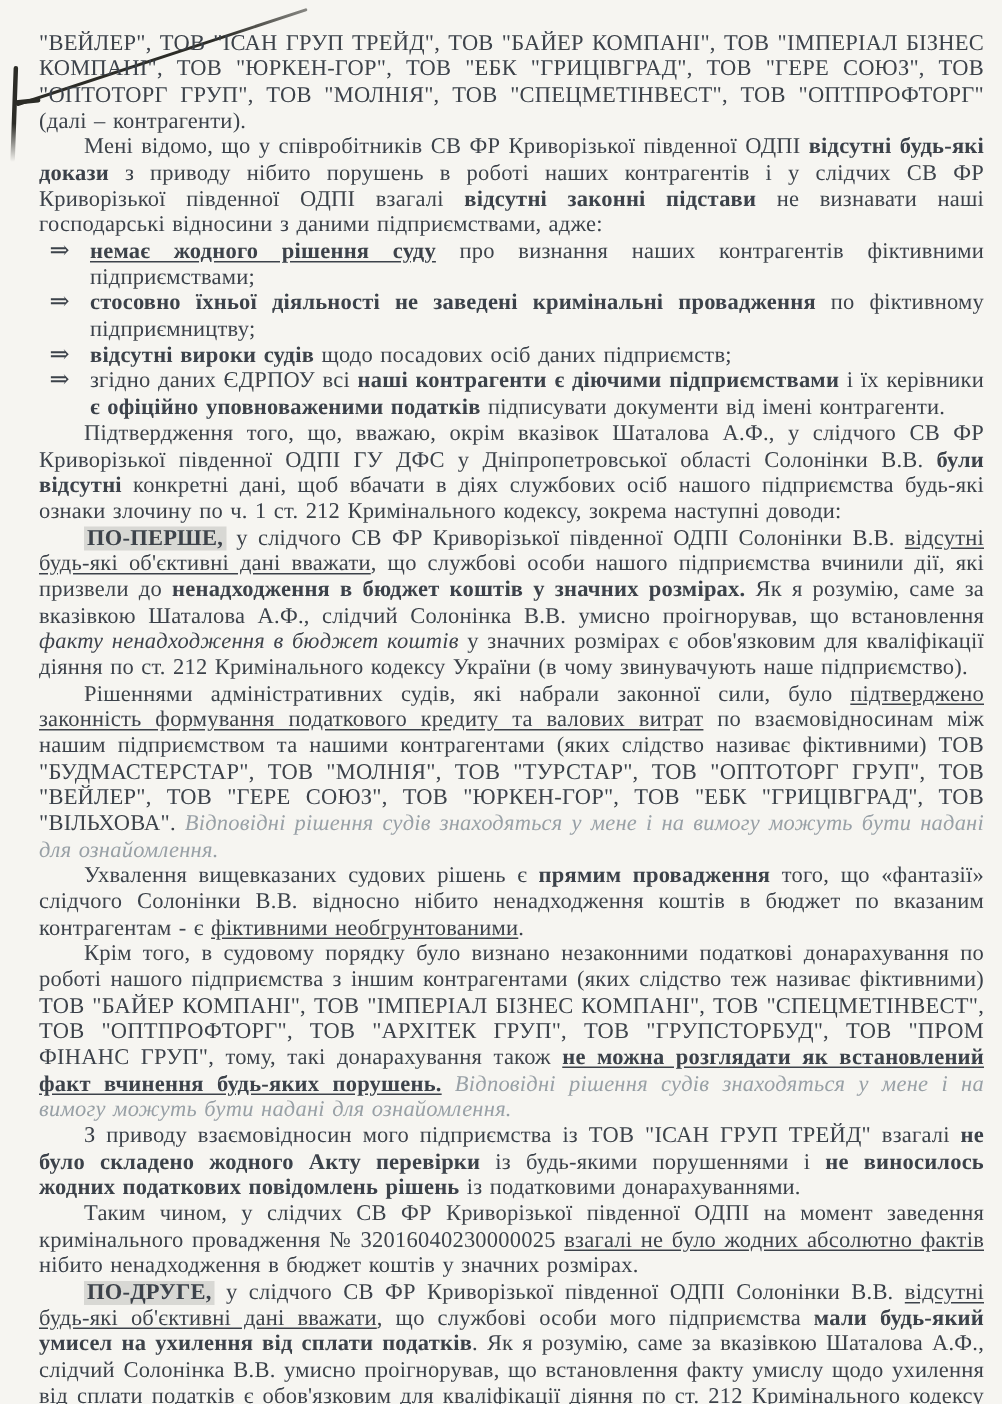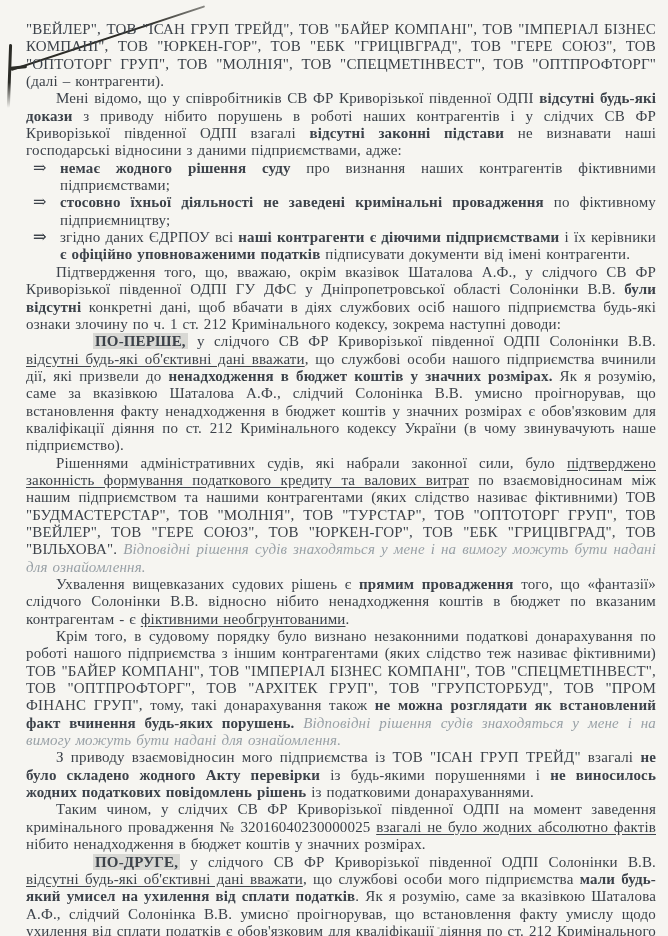--- a/index.html
+++ b/index.html
@@ -38,25 +38,25 @@
   .bullet .marker{
     position:absolute;
     left:7px;top:-1px;
     font-size:16px;
     font-weight:normal;
     color:var(--ink,#3c424a);
   }
   
   .seg-bold{font-weight:bold;}
   .seg-underline{text-decoration:underline;text-underline-offset:2px;}
-  .seg-bold-underline{font-weight:bold;text-underline-offset:2px;}
+  .seg-bold-underline{font-weight:bold;text-decoration:underline;text-underline-offset:2px;}
   .seg-bold-italic{font-weight:bold;}
-  .seg-italic{}
+  .seg-italic{font-style:italic;}
   .seg-note{color:var(--note,#98a0a6);font-style:italic;}
-  .seg-highlight{font-weight:bold;background:var(--highlight,#d8d8d4);padding:0 2px;margin-left:37px;}
+  .seg-highlight{font-weight:bold;background:var(--highlight,#d8d8d4);padding:0 2px;}
   
   .artifact{position:absolute;background:var(--artifact,#2c2c27);border-radius:2px;}
   .artifact.diag{
     left:11px;top:69px;width:204px;height:2px;
     transform:rotate(-18.2deg);
     transform-origin:left center;
     background:linear-gradient(to right,var(--artifact,#2c2c27) 70%,rgba(44,44,39,.55));
   }
   .artifact.diag-hook{
     left:9px;top:67px;width:18px;height:2.5px;
@@ -93,20 +93,21 @@
       <div class="bullet">
         <span class="marker">⇒</span>
         <span class="bullet-text"><span class="seg-bold-underline">немає жодного рішення суду</span><span> про визнання наших контрагентів фіктивними підприємствами;</span></span>
       </div>
       <div class="bullet">
         <span class="marker">⇒</span>
         <span class="bullet-text"><span class="seg-bold">стосовно їхньої діяльності не заведені кримінальні провадження</span><span> по фіктивному підприємництву;</span></span>
       </div>
       <div class="bullet">
         <span class="marker">⇒</span>
+        <span class="bullet-text"><span class="seg-bold">відсутні вироки судів</span><span> щодо посадових осіб даних підприємств;</span></span>
       </div>
       <div class="bullet">
         <span class="marker">⇒</span>
         <span class="bullet-text"><span>згідно даних ЄДРПОУ всі </span><span class="seg-bold">наші контрагенти є діючими підприємствами</span><span> і їх керівники </span><span class="seg-bold">є офіційно уповноваженими податків</span><span> підписувати документи від імені контрагенти.</span></span>
       </div>
     </div>
 
     <p class="para"><span>Підтвердження того, що, вважаю, окрім вказівок Шаталова А.Ф., у слідчого СВ ФР Криворізької південної ОДПІ ГУ ДФС у Дніпропетровської області Солонінки В.В. </span><span class="seg-bold">були відсутні</span><span> конкретні дані, щоб вбачати в діях службових осіб нашого підприємства будь-які ознаки злочину по ч. 1 ст. 212 Кримінального кодексу, зокрема наступні доводи:</span></p>
 
     <p class="para"><span class="seg-highlight">ПО-ПЕРШЕ,</span><span> у слідчого СВ ФР Криворізької південної ОДПІ Солонінки В.В. </span><span class="seg-underline">відсутні будь-які об'єктивні дані вважати</span><span>, що службові особи нашого підприємства вчинили дії, які призвели до </span><span class="seg-bold-italic">ненадходження в бюджет коштів у значних розмірах.</span><span> Як я розумію, саме за вказівкою Шаталова А.Ф., слідчий Солонінка В.В. умисно проігнорував, що встановлення </span><span class="seg-italic">факту ненадходження в бюджет коштів</span><span> у значних розмірах є обов'язковим для кваліфікації діяння по ст. 212 Кримінального кодексу України (в чому звинувачують наше підприємство).</span></p>

